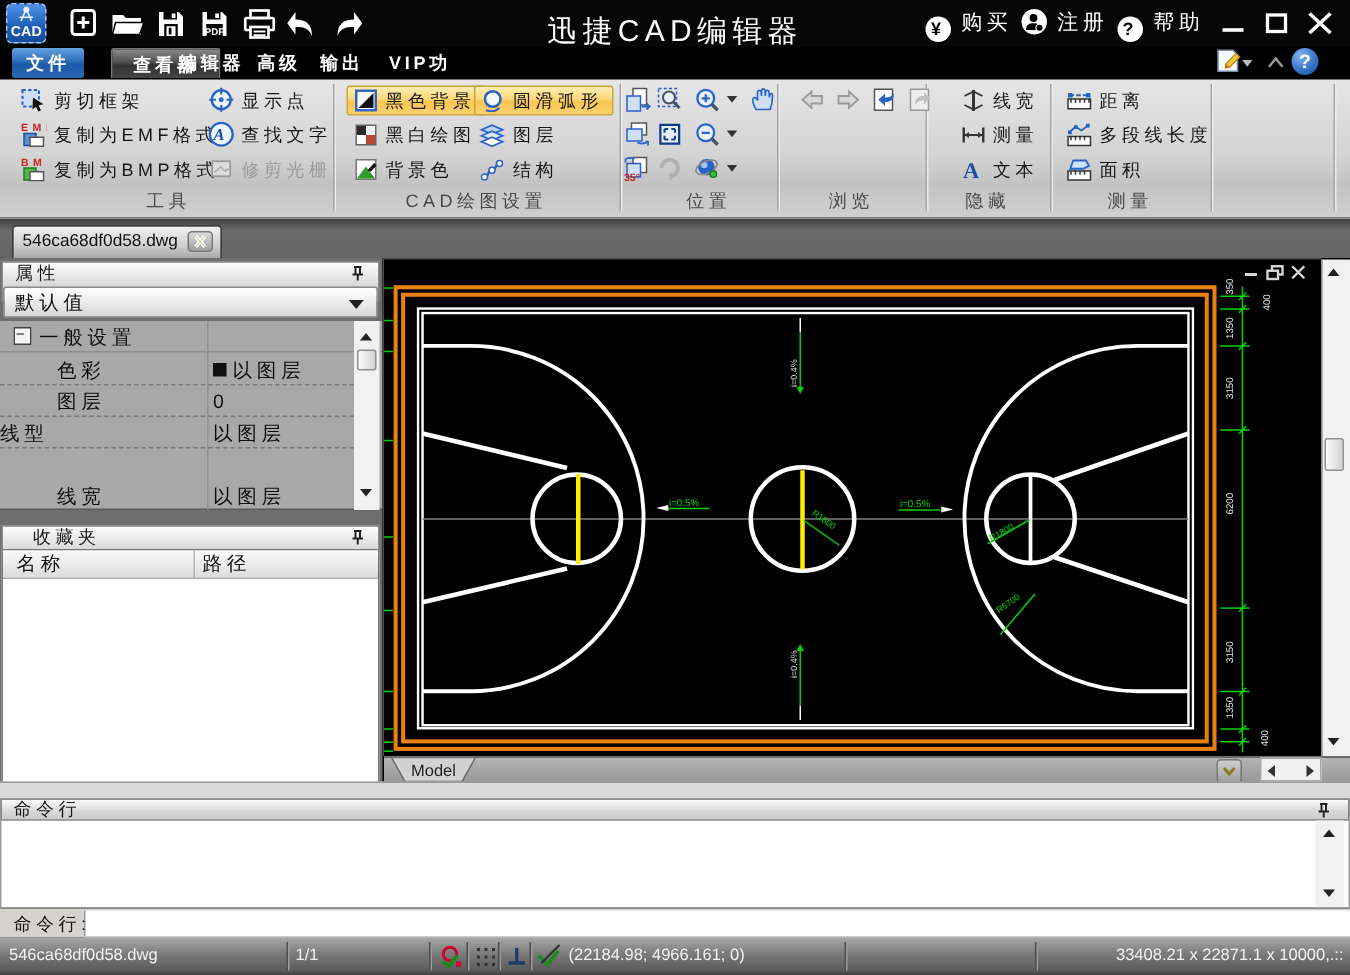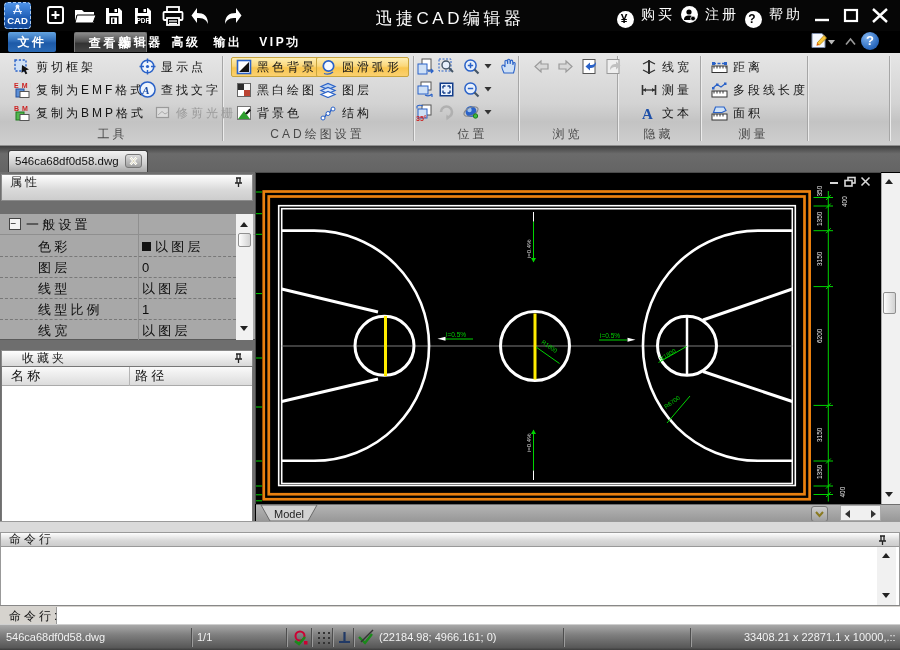--- a/index.html
+++ b/index.html
@@ -1,21 +1,21 @@
 <!DOCTYPE html>
 <html><head>
 <meta charset="utf-8">
 <style>
   * { margin:0; padding:0; box-sizing:border-box; }
   html,body { width:900px; height:650px; overflow:hidden; background:#000; }
   body { font-family:"Liberation Sans", sans-serif; position:relative; }
   .abs { position:absolute; }
   
   #titlebar { position:absolute; left:0; top:0; width:900px; height:31px; background:#060606; color:#fff; }
-  #title { position:absolute; left:0; right:0; top:7px; text-align:center; font-size:17px; color:#fdfdfd; letter-spacing:3.5px; }
+  #title { position:absolute; left:0; right:0; top:7px; text-align:center; font-size:20px; color:#fdfdfd; letter-spacing:3.5px; }
   .tbico { position:absolute; top:4px; }
   .tright { position:absolute; top:6px; color:#fff; font-size:14px; letter-spacing:3px; }
   .circ { display:inline-block; width:17px; height:17px; border-radius:50%; background:#fff; color:#000; text-align:center; font-weight:bold; font-size:12px; line-height:17px; vertical-align:-4px; }
   
   #menubar { position:absolute; left:0; top:31px; width:900px; height:22px; background:#000; }
   .mtab { position:absolute; top:1px; height:20px; line-height:20px; color:#fff; font-size:12px; font-weight:bold; text-align:center; letter-spacing:2.5px; }
   #tab-file { left:8px; width:48px; background:linear-gradient(#63a3e0,#2e6cb8 45%,#1d5aa8 55%,#2a69b4); border-radius:2px; }
   #tab-viewer { left:74px; width:73px; background:linear-gradient(#8a8a8a,#4f4f4f 45%,#333 55%,#444); border:1px solid #777; border-bottom:none; border-radius:2px 2px 0 0; }
   
   #ribbon { position:absolute; left:0; top:53px; width:900px; height:93px; background:linear-gradient(#e6e6e6,#d3d3d3 55%,#c3c3c3 75%,#cfcfcf); border-bottom:1px solid #8f8f8f; }
@@ -181,21 +181,21 @@
       </svg>复制为BMP格式</div>
   <div class="ritem" style="left:139px;top:5px;"><svg width="17" height="17" viewBox="0 0 17 17">
         <circle cx="8.5" cy="8.5" r="6.3" fill="#eef4fc" stroke="#2a62c8" stroke-width="1.6"></circle>
         <path d="M8.5 0.5 V5 M8.5 12 V16.5 M0.5 8.5 H5 M12 8.5 H16.5" stroke="#2a62c8" stroke-width="1.4"></path>
         <circle cx="8.5" cy="8.5" r="1.6" fill="#2a62c8"></circle>
       </svg>显示点</div>
   <div class="ritem" style="left:139px;top:28px;"><svg width="17" height="17" viewBox="0 0 17 17">
         <circle cx="8.5" cy="8.5" r="7.6" fill="#eef4fc" stroke="#2a62c8" stroke-width="1.5"></circle>
         <text x="8.5" y="12.5" text-anchor="middle" font-size="11" font-weight="bold" font-style="italic" fill="#1d4fa8" font-family="Liberation Serif">A</text>
       </svg>查找文字</div>
-  <div class="ritem gray" style="left:154px;top:51px;"><svg width="17" height="17" viewBox="0 0 17 17">
+  <div class="ritem gray" style="left:139px;top:51px;"><svg width="17" height="17" viewBox="0 0 17 17">
         <rect x="2.5" y="3.5" width="12" height="10" fill="#dcdcdc" stroke="#9a9a9a" stroke-width="1.2"></rect>
         <path d="M4 11 L8 7.5 L11 10 L13.5 8.5" stroke="#aaa" fill="none"></path>
       </svg>修剪光栅</div>
 
   <div class="rbtn-on" style="left:231px;top:4px;text-align:center;"><svg width="16" height="16" viewBox="0 0 16 16">
         <rect x="1.5" y="1.5" width="13" height="13" fill="#fff" stroke="#2a62c8" stroke-width="1.6"></rect>
         <path d="M3 13 L13 3 L13 13 Z" fill="#111"></path>
       </svg>黑色背景</div>
   <div class="rbtn-on" style="left:316px;top:4px;"><svg width="16" height="16" viewBox="0 0 16 16">
         <circle cx="7.5" cy="7" r="5.2" fill="#f4f8ff" stroke="#2a62c8" stroke-width="1.7"></circle>
@@ -341,30 +341,34 @@
           <path d="M4.5 2.5 L10.5 9.5 M10.5 2.5 L4.5 9.5" stroke="#8a7a20" stroke-width="0.6" opacity="0.5"></path>
         </svg></span></div>
 </div>
 
 <div id="leftpanel">
   <div class="phead" style="top:2px;">属性
     <svg class="abs" style="right:9px;top:2px;" width="9" height="11" viewBox="0 0 9 11">
         <path d="M2 1 H7 M3 1 V6 M6 1 V6 M1 6 H8 M4.5 6 V10" stroke="#222" stroke-width="1.3"></path>
       </svg>
   </div>
+  <div id="combo">默认值
+    <svg class="abs" style="right:8px;top:7px;" width="11" height="8" viewBox="0 0 11 8">
+        <path d="M0.5 1 L10.5 1 L5.5 7 Z" fill="#222"></path>
+      </svg>
+  </div>
   <div id="grid">
     <div id="colsep"></div>
     <div class="grow" style="top:0px;width:255px;border-bottom:1px solid #8f8f8f;">
       <span class="abs" style="left:9px;top:4px;width:12px;height:12px;background:#f4f4f4;border:1px solid #444;line-height:10px;text-align:center;font-size:10px;color:#111;">−</span>
       <span style="margin-left:26px;">一般设置</span>
     </div>
     <div class="grow" style="top:22px;"><span style="margin-left:38px;">色彩</span><span class="gval"><span style="display:inline-block;width:9px;height:9px;background:#111;margin-right:4px;"></span>以图层</span></div>
     <div class="grow" style="top:43px;"><span style="margin-left:38px;">图层</span><span class="gval">0</span></div>
-    <div class="grow" style="top:64px;"><span style="margin-left:38px;">线型</span><span class="gval">以图层</span></div>
-    <div class="grow" style="top:85px;"><span style="margin-left:38px;">线型比例</span><span class="gval">1</span></div>
+    <div class="grow" style="top:64px;"><span style="">线型</span><span class="gval">以图层</span></div>
     <div class="grow" style="top:106px;border-bottom:none;"><span style="margin-left:38px;">线宽</span><span class="gval">以图层</span></div>
 
     <div class="sb" style="left:236px;top:0;width:17px;height:126px;background:#f1f1f1;"></div>
     <span class="arr" style="left:240px;top:8px;border-left:4.5px solid transparent;border-right:4.5px solid transparent;border-bottom:5px solid #222;"></span>
     <div class="abs" style="left:237.5px;top:19px;width:13px;height:14px;background:linear-gradient(90deg,#fdfdfd,#d2d2d2);border:1px solid #909090;border-radius:2px;"></div>
     <span class="arr" style="left:240px;top:112px;border-left:4.5px solid transparent;border-right:4.5px solid transparent;border-top:5px solid #222;"></span>
   </div>
   <div class="phead" style="top:178px;padding-left:20px;">收藏夹
     <svg class="abs" style="right:9px;top:2px;" width="9" height="11" viewBox="0 0 9 11">
         <path d="M2 1 H7 M3 1 V6 M6 1 V6 M1 6 H8 M4.5 6 V10" stroke="#222" stroke-width="1.3"></path>

